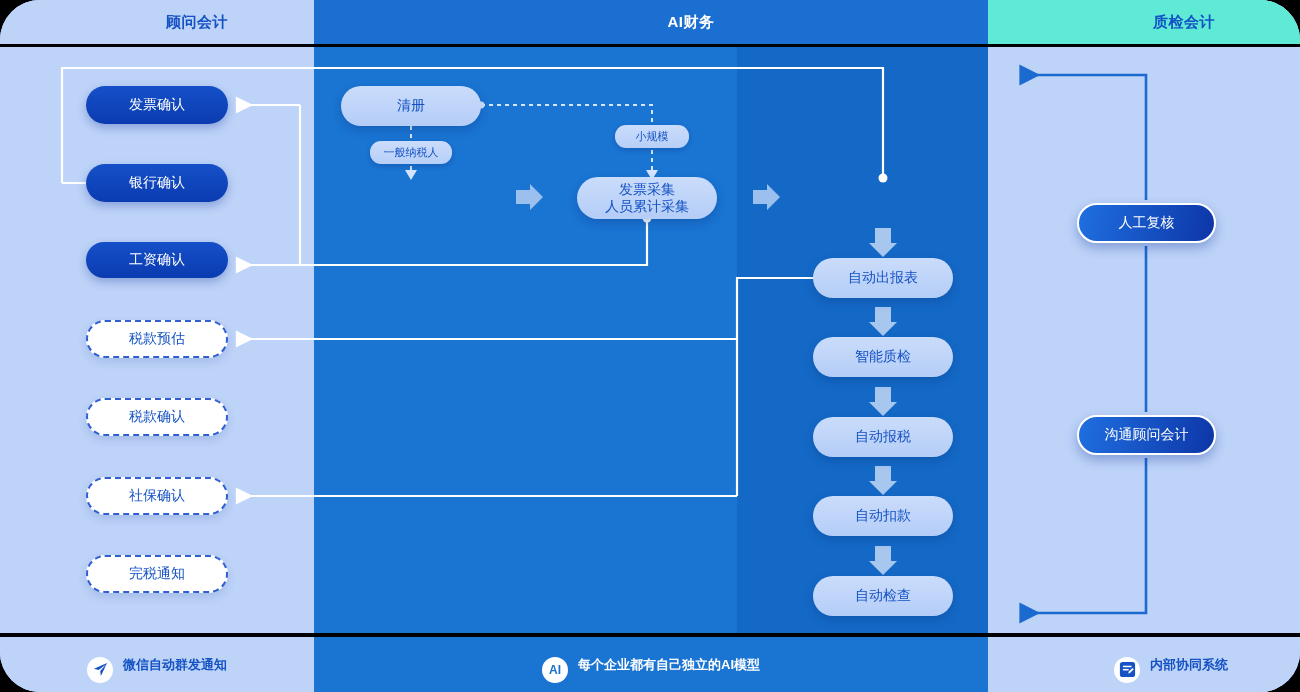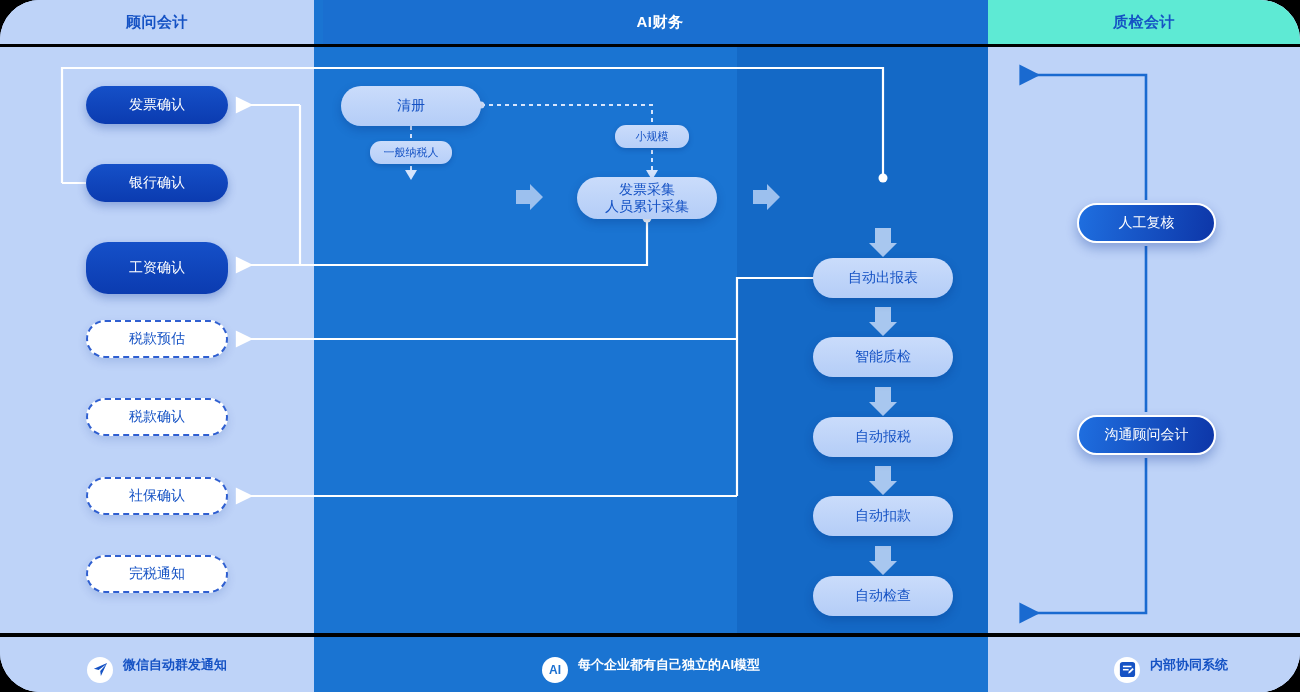--- a/index.html
+++ b/index.html
@@ -10,23 +10,23 @@
         border-radius:40px;background:#bed3f8;}
 
   
   .band{position:absolute;top:0;height:692px;}
   .band-left{left:0;width:314px;background:#bed3f8;}
   .band-mid{left:314px;width:674px;background:#1a74d2;}
   .band-right{left:988px;width:312px;background:#bed3f8;}
 
   
   .hdr{position:absolute;top:0;height:44px;display:flex;align-items:center;
-       justify-content:center;font-size:15px;font-weight:bold;letter-spacing:.5px;}
+       justify-content:center;font-size:15px;font-weight:bold;letter-spacing:.5px;padding-left:40px;}
   .hdr-left{left:0;width:314px;background:#bed3f8;color:#1552c4;}
-  .hdr-mid{left:323px;width:674px;background:#1a6fd0;color:#ffffff;}
+  .hdr-mid{left:314px;width:674px;background:#1a6fd0;color:#ffffff;}
   .hdr-right{left:988px;width:312px;background:#5eead4;color:#1552c4;}
   .hdr-rule{position:absolute;top:44px;left:0;width:1300px;height:3px;background:#000;}
 
   
   .mid-body{position:absolute;left:314px;top:47px;width:674px;height:586px;
             background:#1a74d2;}
   .mid-body-dark{position:absolute;left:737px;top:47px;width:251px;height:586px;
             background:#1469c6;}
 
   .footer-rule{position:absolute;top:633px;left:0;width:1300px;height:4px;background:#000;}
@@ -153,21 +153,21 @@
       <path d="M1146,458 L1146,613 L1022,613" fill="none" stroke="#1a6ad0" stroke-width="2.6" marker-end="url(#ablue)"></path>
     </g>
   </svg>
 
   <div class="node pill-solid" style="left:86px;top:86px;width:142px;height:38px;">
     <span>发票确认</span>
   </div>
   <div class="node pill-solid" style="left:86px;top:164px;width:142px;height:38px;">
     <span>银行确认</span>
   </div>
-  <div class="node pill-solid" style="left:86px;top:242px;width:142px;height:52px;">
+  <div class="node pill-solid" style="left:86px;top:242px;width:142px;height:36px;">
     <span>工资确认</span>
   </div>
   <div class="node pill-dash" style="left:86px;top:320px;width:142px;height:38px;">
     <span>税款预估</span>
   </div>
   <div class="node pill-dash" style="left:86px;top:398px;width:142px;height:38px;">
     <span>税款确认</span>
   </div>
   <div class="node pill-dash" style="left:86px;top:477px;width:142px;height:38px;">
     <span>社保确认</span>

